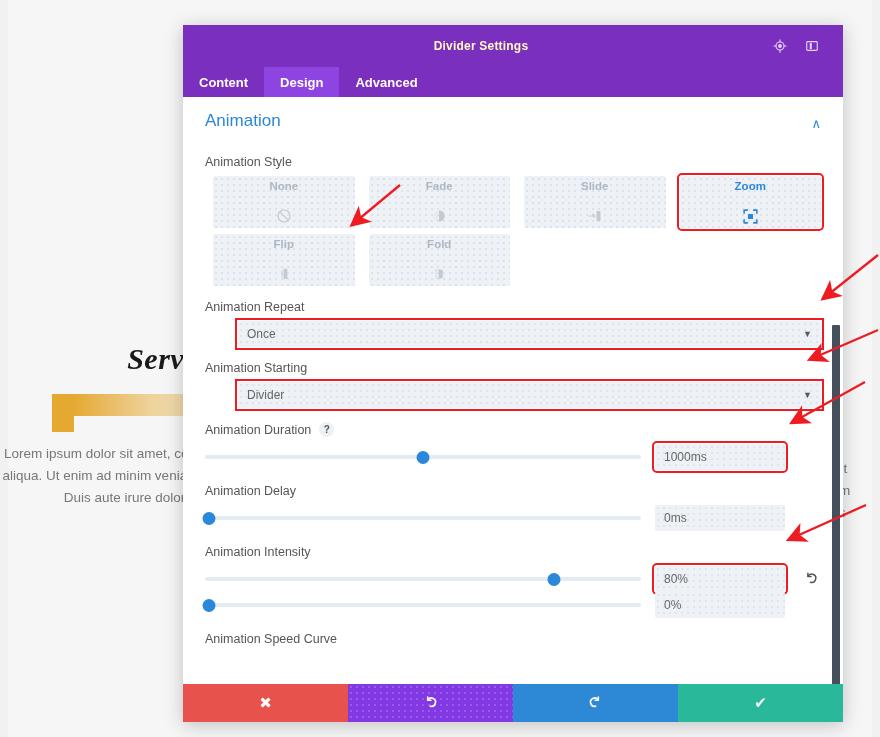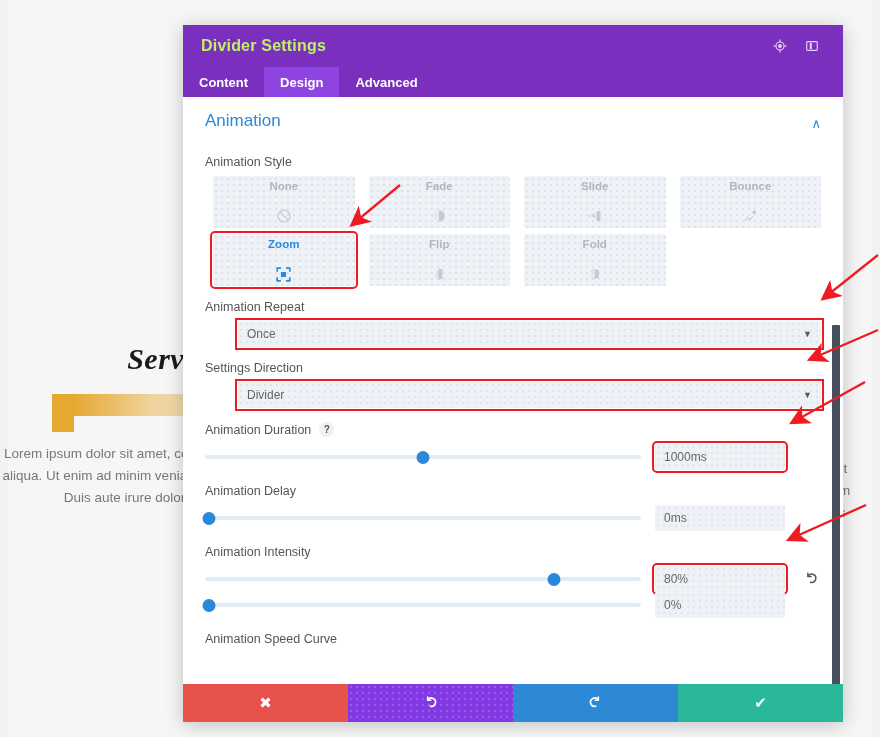--- a/index.html
+++ b/index.html
@@ -71,23 +71,24 @@
     display: flex; flex-direction: column;
     overflow: hidden;
   }
   #modal-titlebar {
     height: 42px; flex: 0 0 42px;
     background: #7a2fbf;
     display: flex; align-items: center;
     padding: 0 18px;
   }
   #modal-title {
-    color: #bef264; font-size: 16px; font-weight: bold;
+    color: #fef9c3; font-size: 12px; font-weight: bold;
     letter-spacing: .2px;
     flex: 1;
+    text-align: center;
   }
   .title-icon {
     width: 26px; height: 26px;
     display: flex; align-items: center; justify-content: center;
     color: #e4d2f5; margin-left: 6px;
   }
   #modal-tabs {
     height: 30px; flex: 0 0 30px;
     background: #7a2fbf;
     display: flex;
@@ -325,29 +326,20 @@
         <div class="style-cell">
           <span class="cap">Slide</span>
           <span class="gly">
             <svg width="16" height="16" viewBox="0 0 16 16">
               <rect x="9.5" y="3" width="4" height="10" rx=".8" fill="currentColor"></rect>
               <path d="M2 8h5.4M6 6l2 2-2 2" fill="none" stroke="currentColor" stroke-width="1.1" stroke-linecap="round" stroke-linejoin="round" stroke-dasharray="1.6 1.3"></path>
             </svg>
             </span>
         </div>
 
-        <div class="style-cell">
-          <span class="cap">Bounce</span>
-          <span class="gly">
-            <svg width="16" height="16" viewBox="0 0 16 16">
-              <circle cx="12.2" cy="4.2" r="1.8" fill="currentColor"></circle>
-              <path d="M3 12.5l3-3 2 2 3-3" fill="none" stroke="currentColor" stroke-width="1.1" stroke-linecap="round" stroke-linejoin="round" stroke-dasharray="1.7 1.4"></path>
-            </svg>
-            </span>
-        </div>
 
         <div class="style-cell selected hl-box">
           <span class="cap">Zoom</span>
           <span class="gly">
             <svg width="17" height="17" viewBox="0 0 16 16" fill="none" stroke="currentColor" stroke-width="1.5" stroke-linecap="round" stroke-linejoin="round">
               <path d="M2 5V2h3M11 2h3v3M14 11v3h-3M5 14H2v-3"></path>
               <rect x="5.6" y="5.6" width="4.8" height="4.8" rx=".6" fill="currentColor" stroke="none"></rect>
             </svg>
             </span>
         </div>
@@ -378,21 +370,21 @@
 
       <div class="field-label">
         <span>Animation Repeat</span>
       </div>
       <div class="select-row hl-box">
         <div class="fake-select">Once</div>
         <span class="sel-caret">▼</span>
       </div>
 
       <div class="field-label">
-        <span>Settings Direction</span>
+        <span>Animation Starting</span>
       </div>
       <div class="select-row hl-box">
         <div class="fake-select">Divider</div>
         <span class="sel-caret">▼</span>
       </div>
 
       <div class="field-label">
         <span>Animation Duration</span>
         <span class="help-dot">?</span>
       </div>

